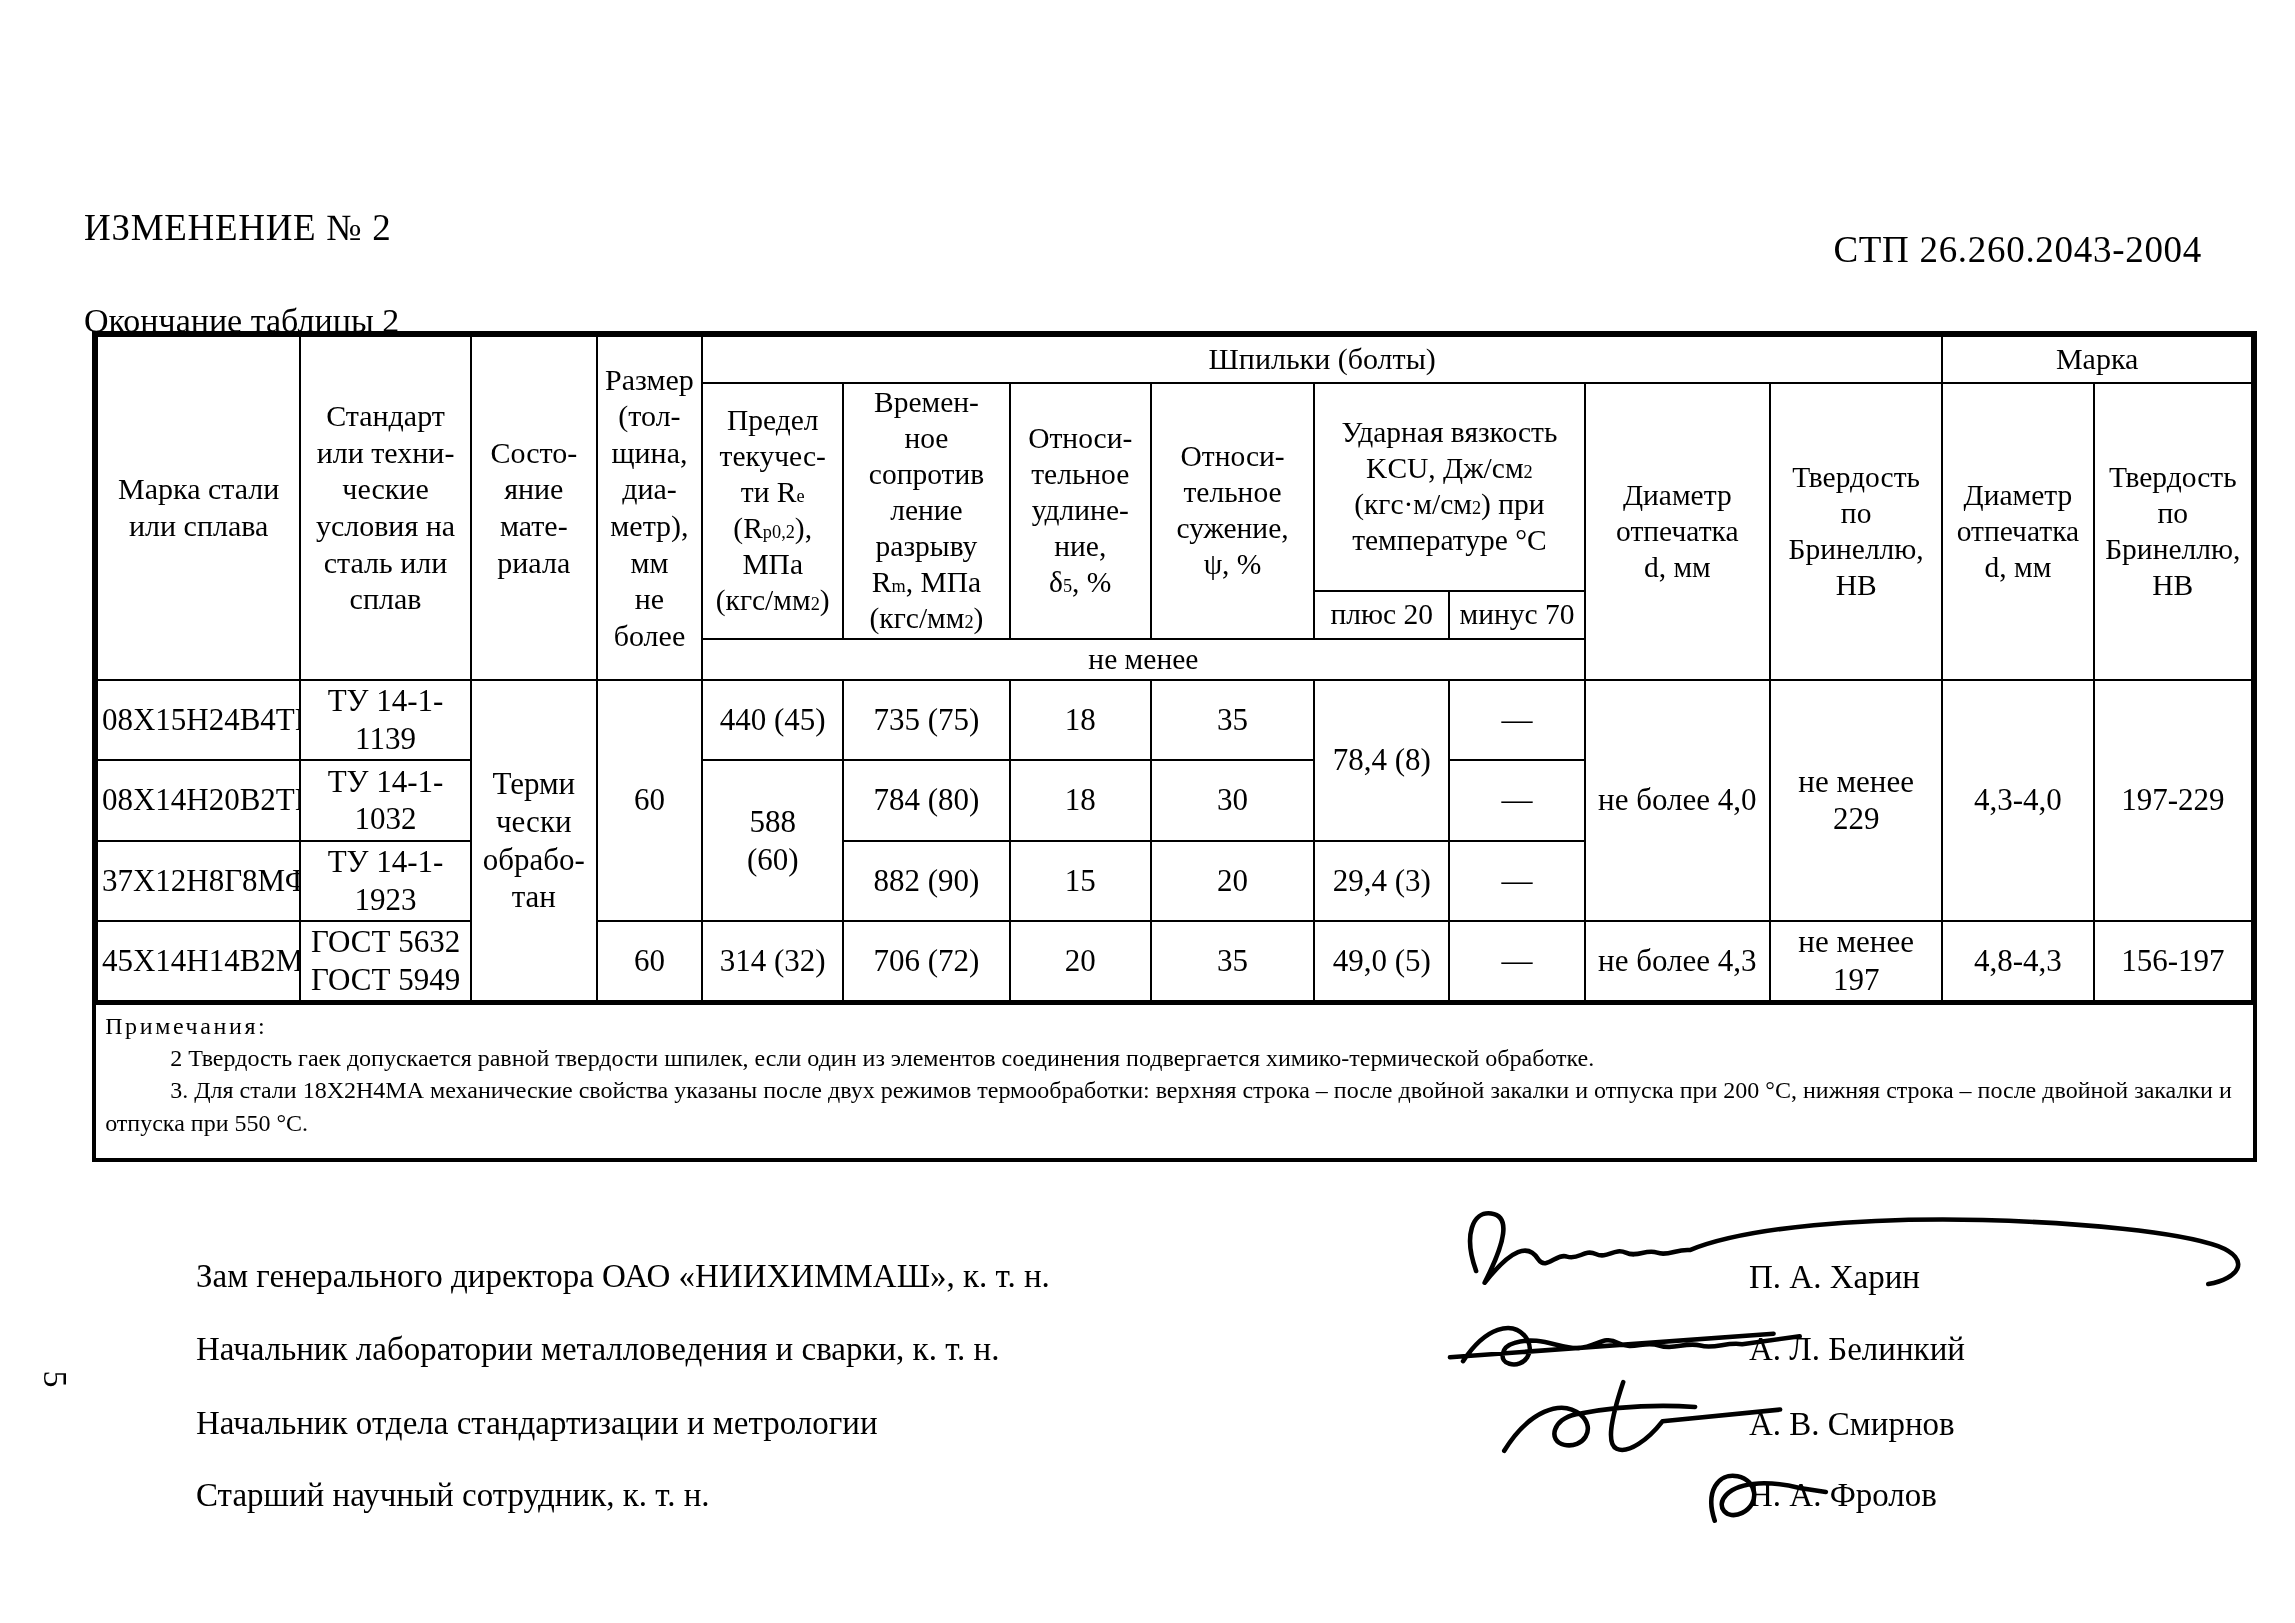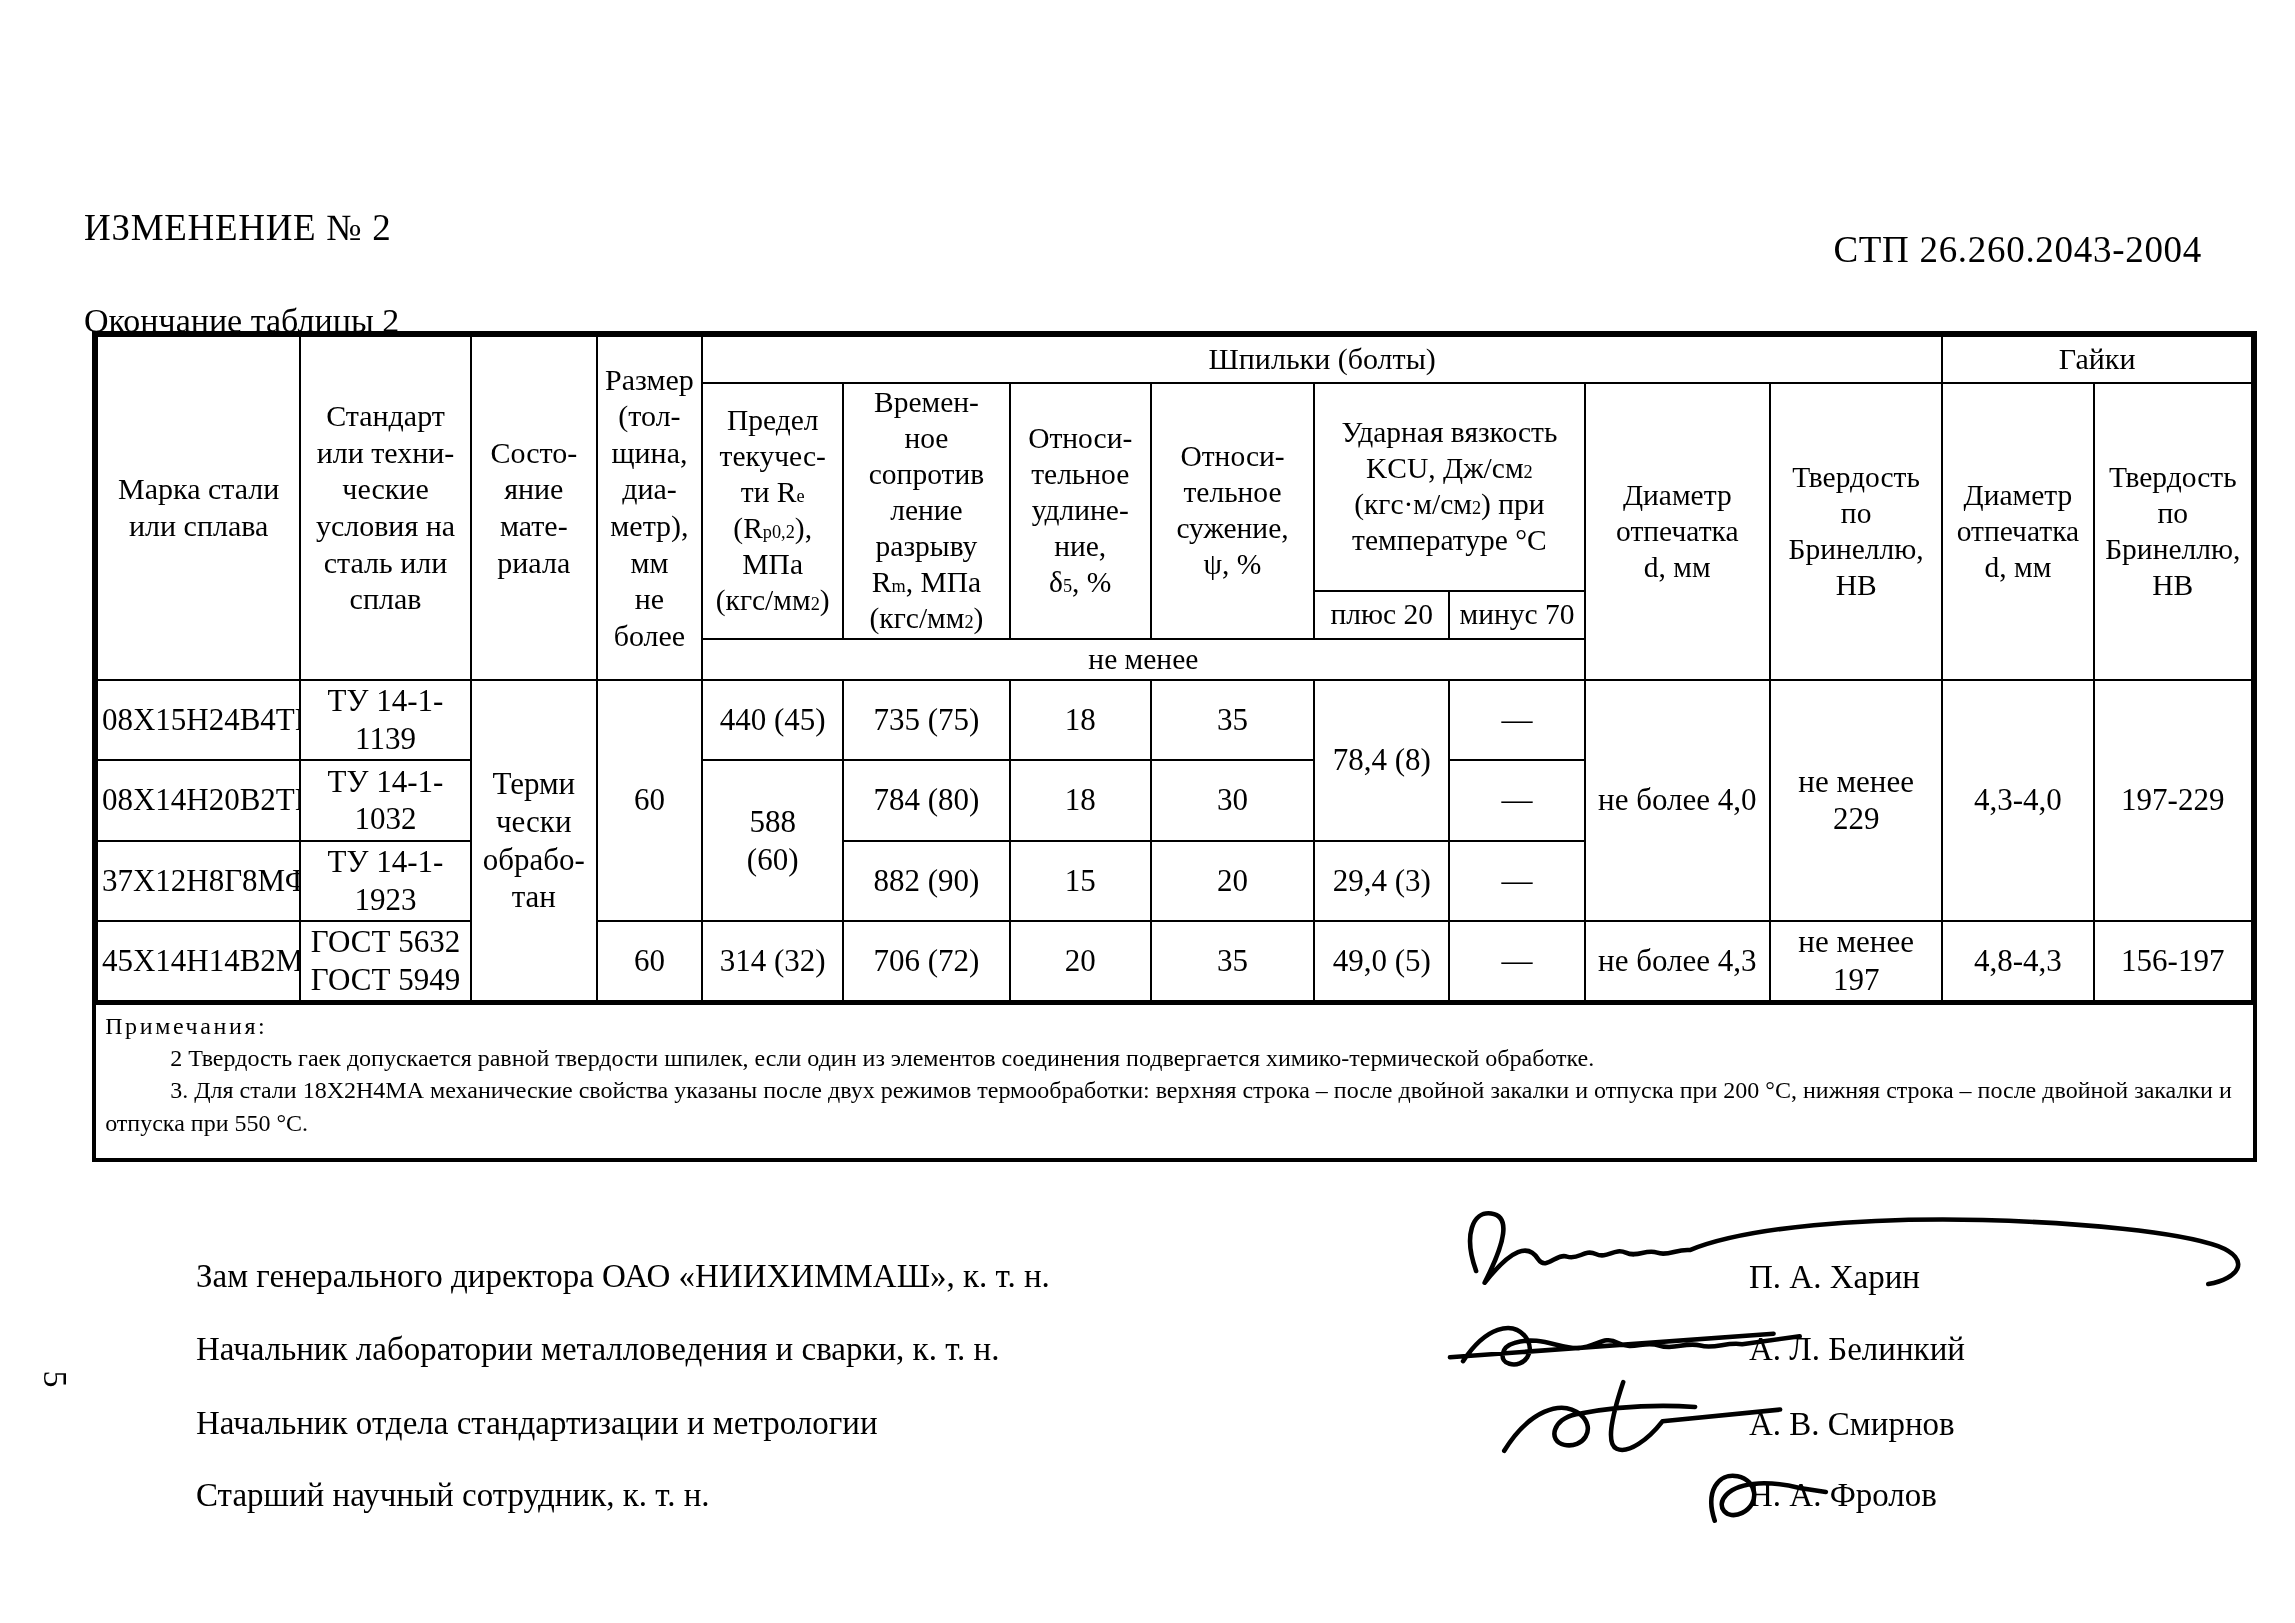--- a/index.html
+++ b/index.html
@@ -92,21 +92,21 @@
 риала</td>
         <td rowspan="4">Размер
 (тол-
 щина,
 диа-
 метр),
 мм
 не
 более</td>
         <td colspan="8">Шпильки (болты)</td>
-        <td colspan="2">Гайки</td>
+        <td colspan="2">Марка</td>
       </tr>
 
       <tr class="h2">
         <td rowspan="2">Предел
 текучес-
 ти R<sub>е</sub>
 (R<sub>р0,2</sub>),
 МПа
 (кгс/мм<sup>2</sup>)</td>
         <td rowspan="2">Времен-

